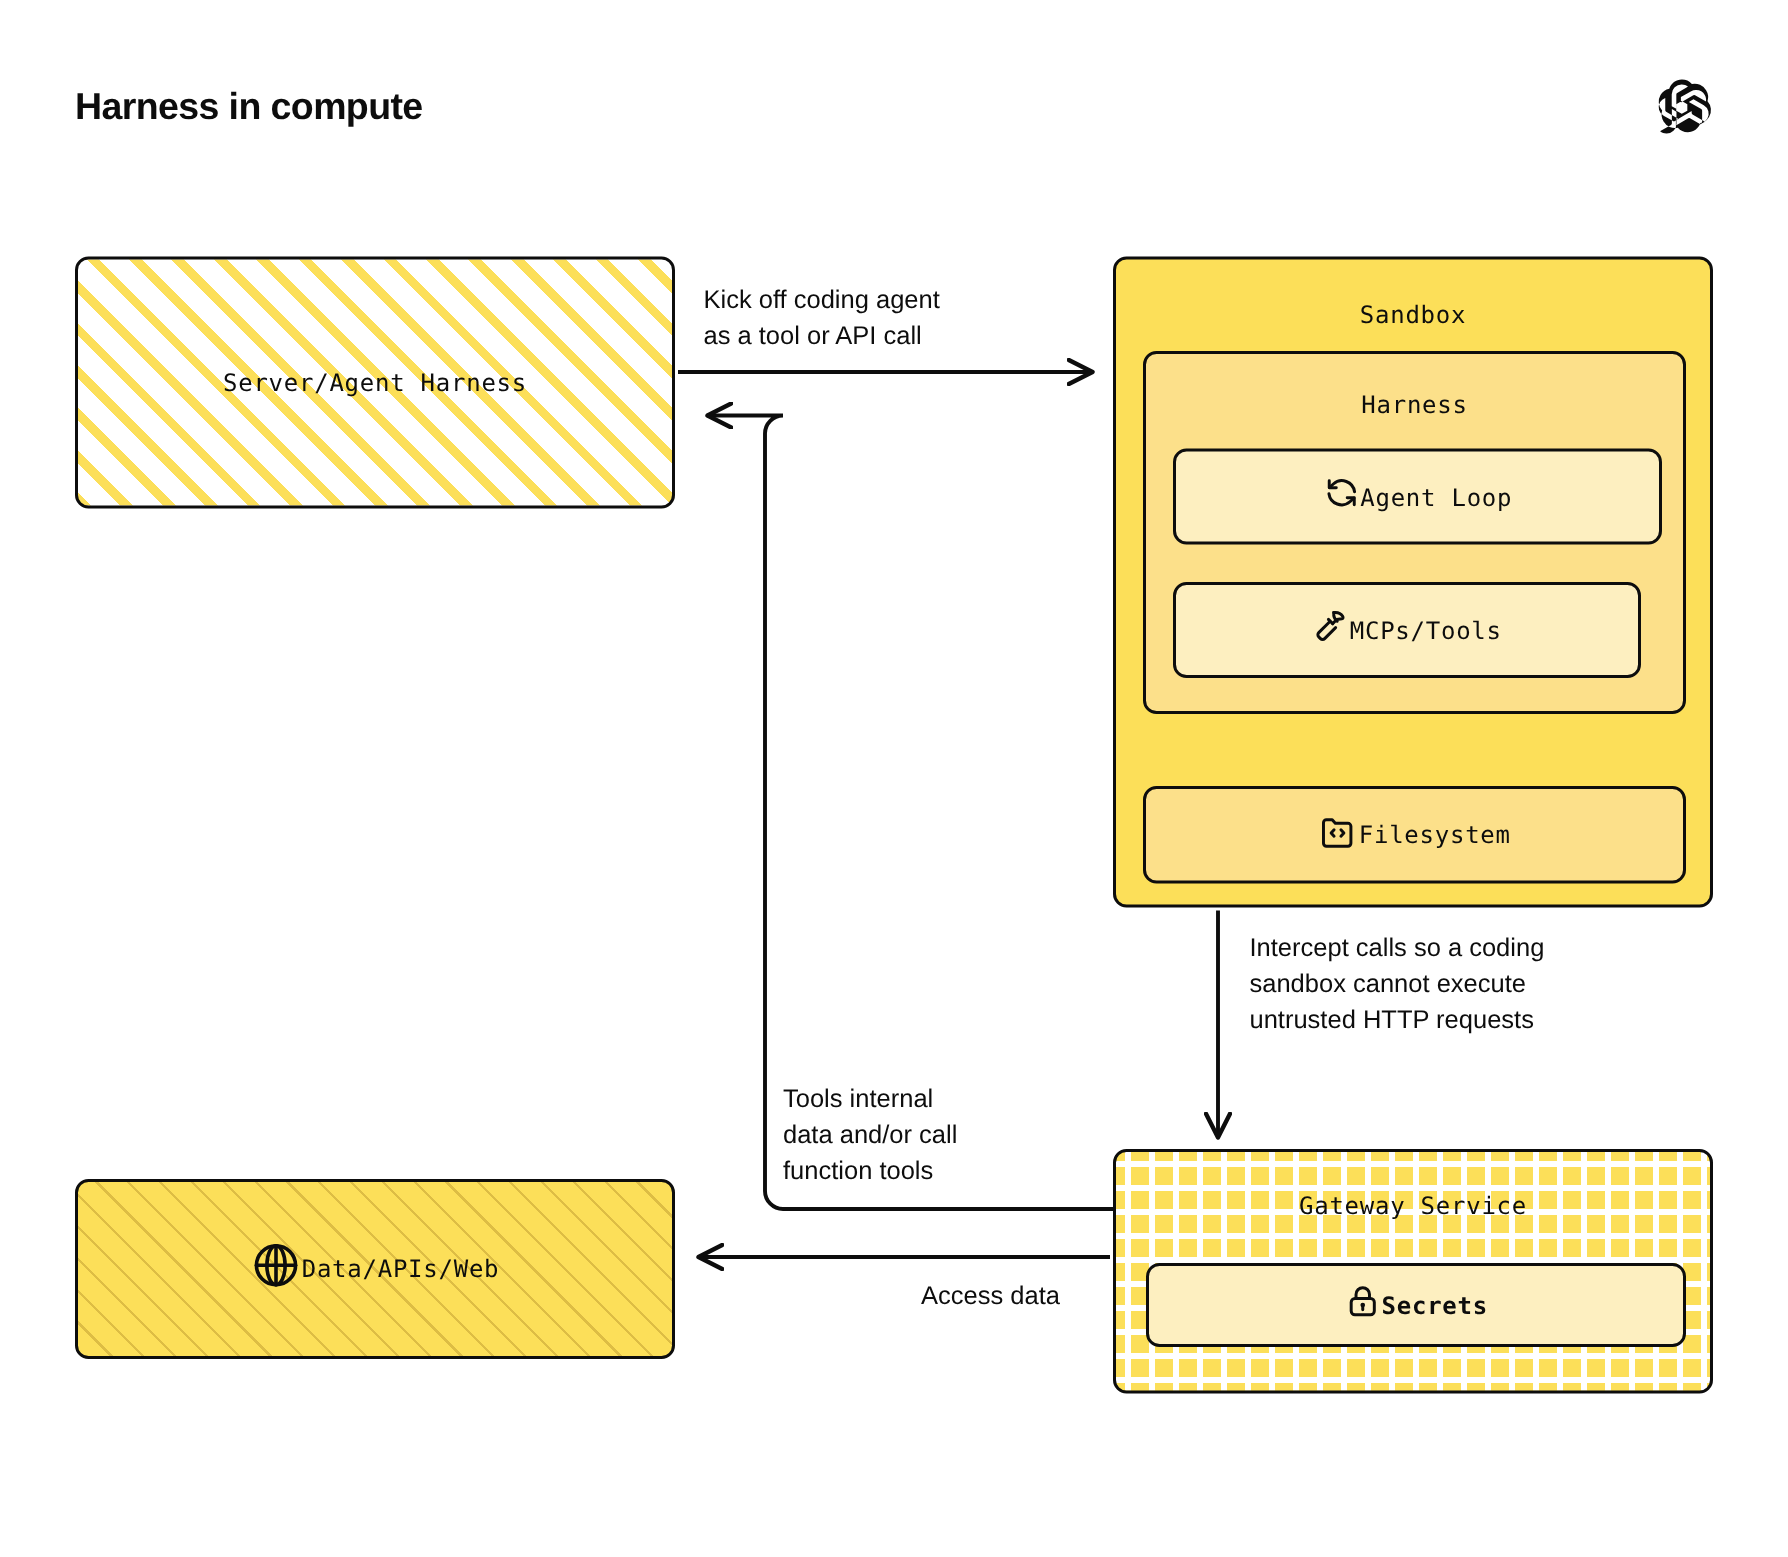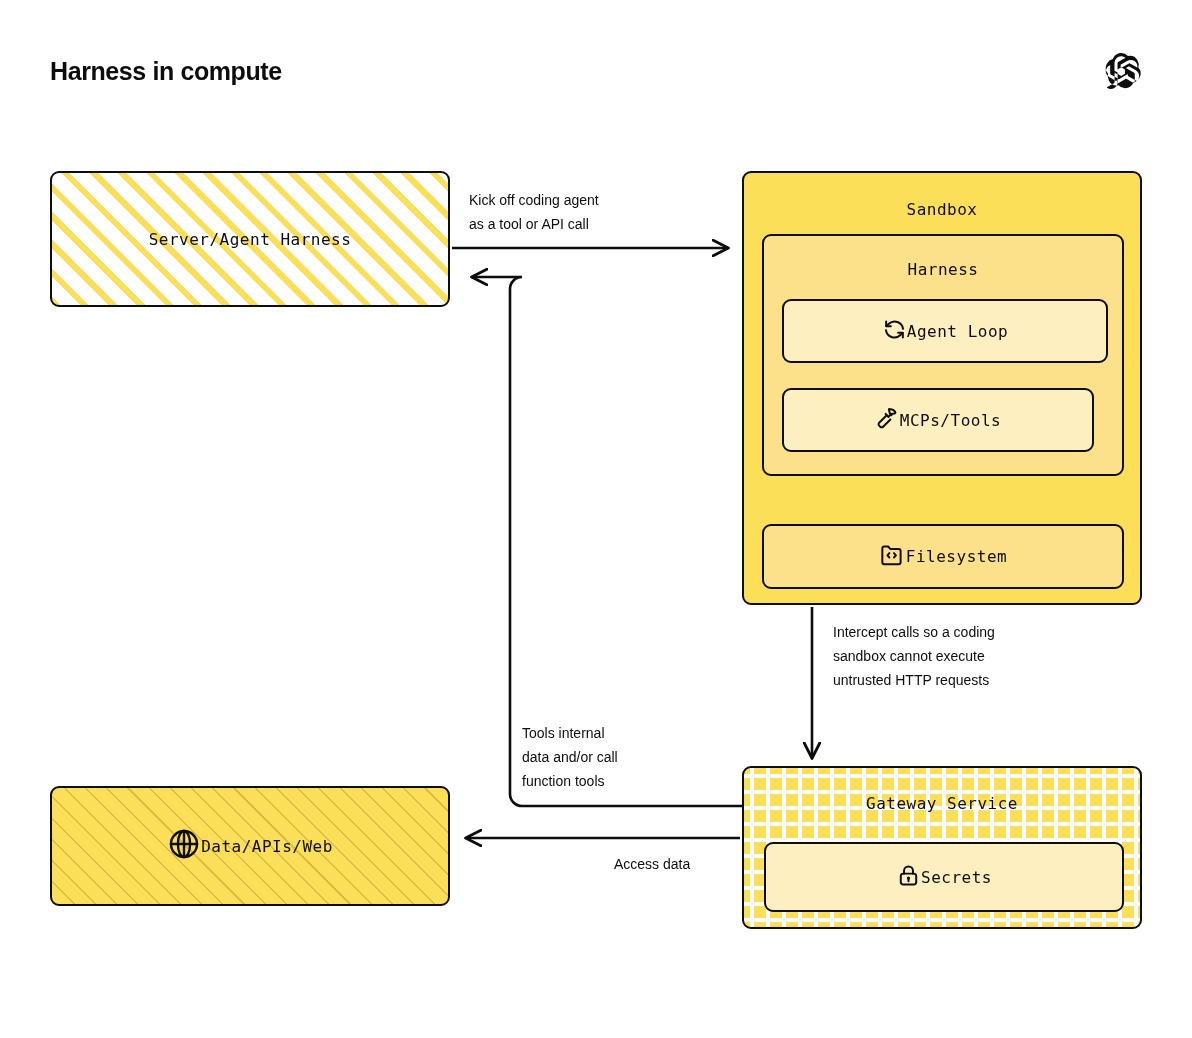--- a/index.html
+++ b/index.html
@@ -41,21 +41,21 @@
   }
   .row{
     display:flex;align-items:center;justify-content:center;gap:0;
     height:100%;
     text-align:center;
   }
   .ico{display:block;flex:none;}
 
   
   #server-agent-harness{
-    left:50px;top:171px;width:400px;height:136px;
+    left:50px;top:171px;width:400px;height:168px;
     background-color:#ffffff;
     background-image:repeating-linear-gradient(45deg,
         #fcdf59 0px, #fcdf59 6px,
         #ffffff 6px, #ffffff 20px);
   }
   #server-agent-harness .node-title{top:50%;transform:translateY(-50%);}
 
   
   #sandbox{
     left:742px;top:171px;width:400px;height:434px;
@@ -87,39 +87,40 @@
   #gateway-service{
     left:742px;top:766px;width:400px;height:163px;
     background-color:#fcdf59;
     background-image:
       repeating-linear-gradient(0deg, transparent 0 6px, #ffffff 6px 10px, transparent 10px 16px),
       repeating-linear-gradient(90deg, transparent 0 6px, #ffffff 6px 10px, transparent 10px 16px);
     background-size:16px 16px, 16px 16px;
   }
   #gateway-service > .node-title{top:26px;}
   #secrets{
-    left:20px;top:74px;width:360px;height:70px;
+    left:20px;top:74px;width:360px;height:56px;
     background:#fdefc0;
+    font-weight:bold;
   }
 
   
   #data-apis-web{
     left:50px;top:786px;width:400px;height:120px;
     background-color:#fcdf59;
     background-image:repeating-linear-gradient(45deg,
         rgba(150,110,20,.30) 0px, rgba(150,110,20,.30) 1.5px,
         rgba(255,255,255,0) 1.5px, rgba(255,255,255,0) 15px);
     text-decoration:underline;
   }
   #data-apis-web .node-title{top:50%;transform:translateY(-50%);}
 
   
   .ann{
     position:absolute;
-    font-size:14px;line-height:24px;
+    font-size:17px;line-height:24px;
     color:#0d0d0d;
     white-space:pre-line;
   }
   #label-kickoff{left:469px;top:188px;}
   #label-intercept{left:833px;top:620px;}
   #label-access-internal{left:522px;top:721px;}
   #label-access-data{left:614px;top:852px;}
 
   
   #connectors{position:absolute;left:0;top:0;width:1192px;height:1038px;

